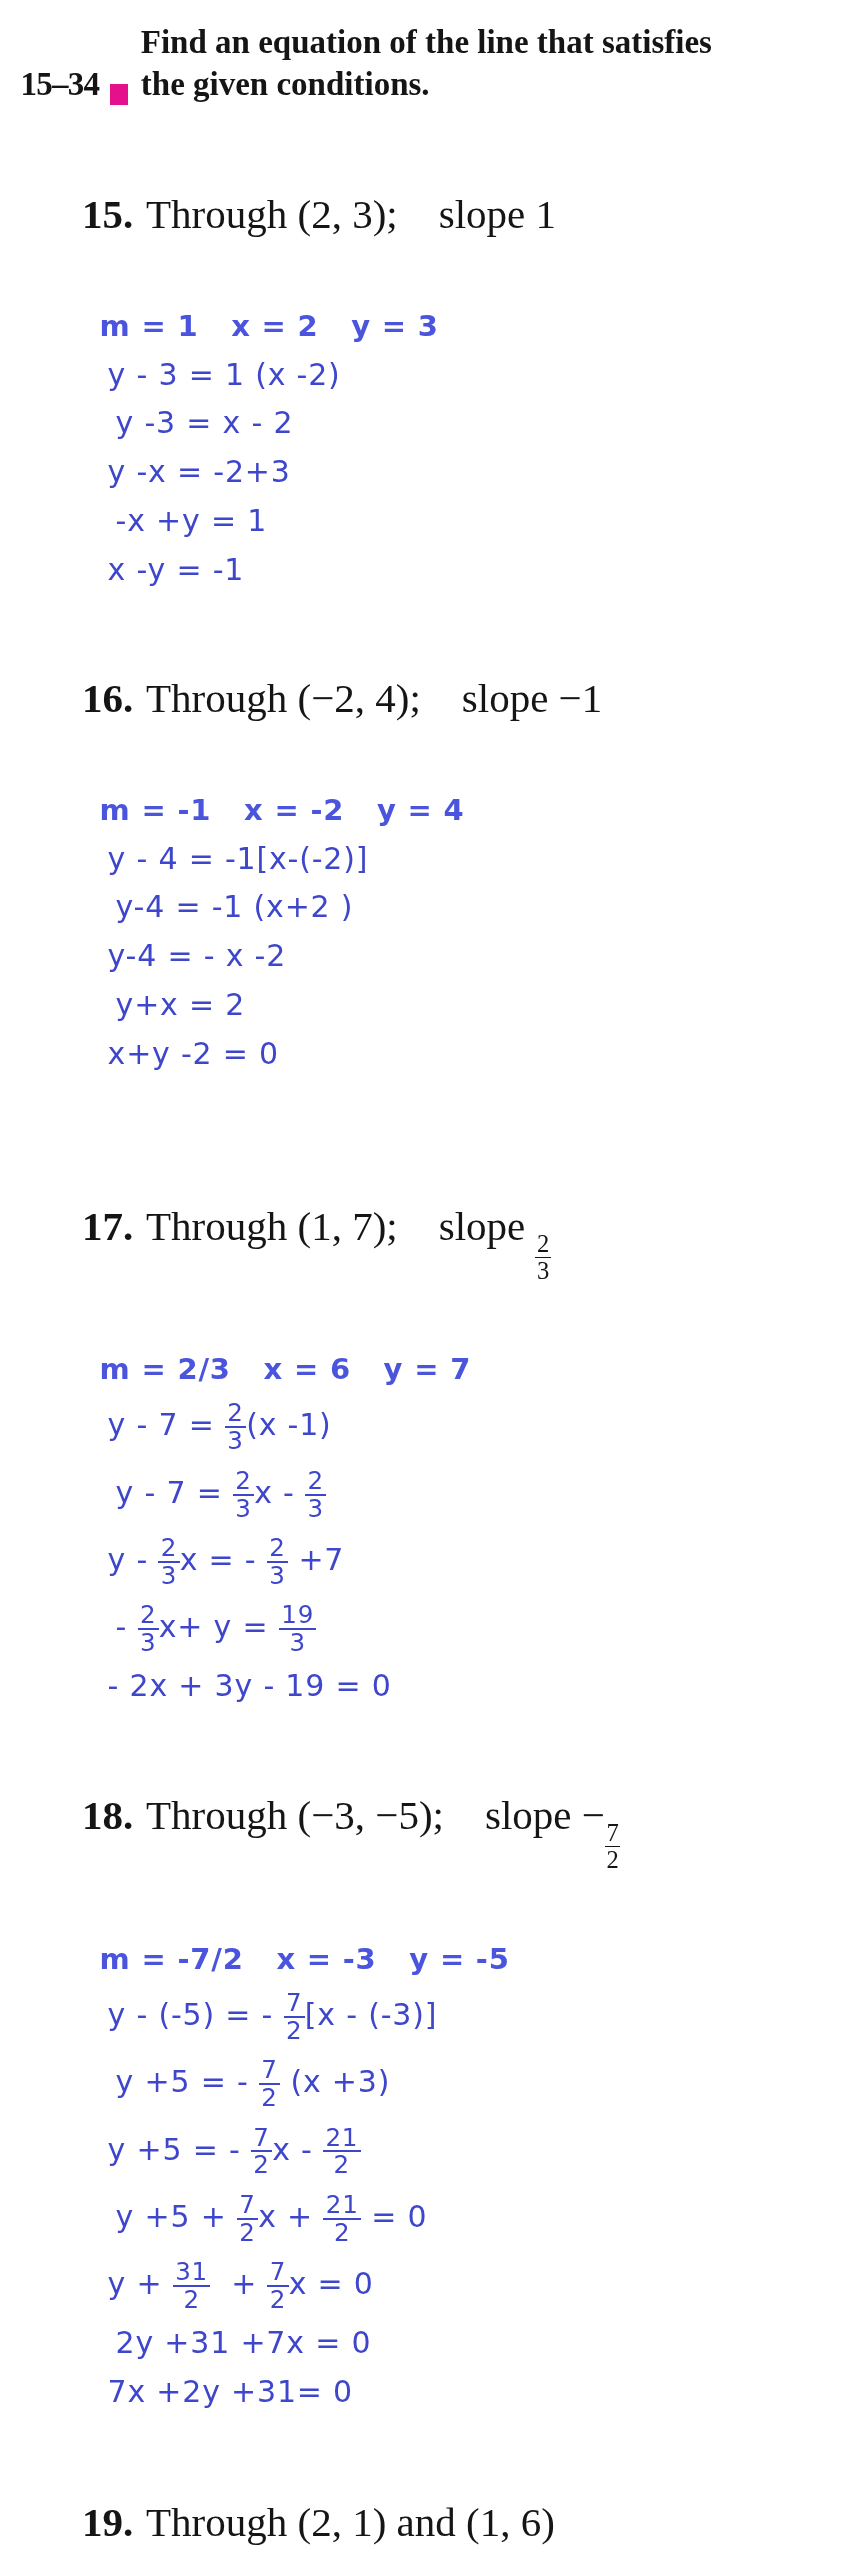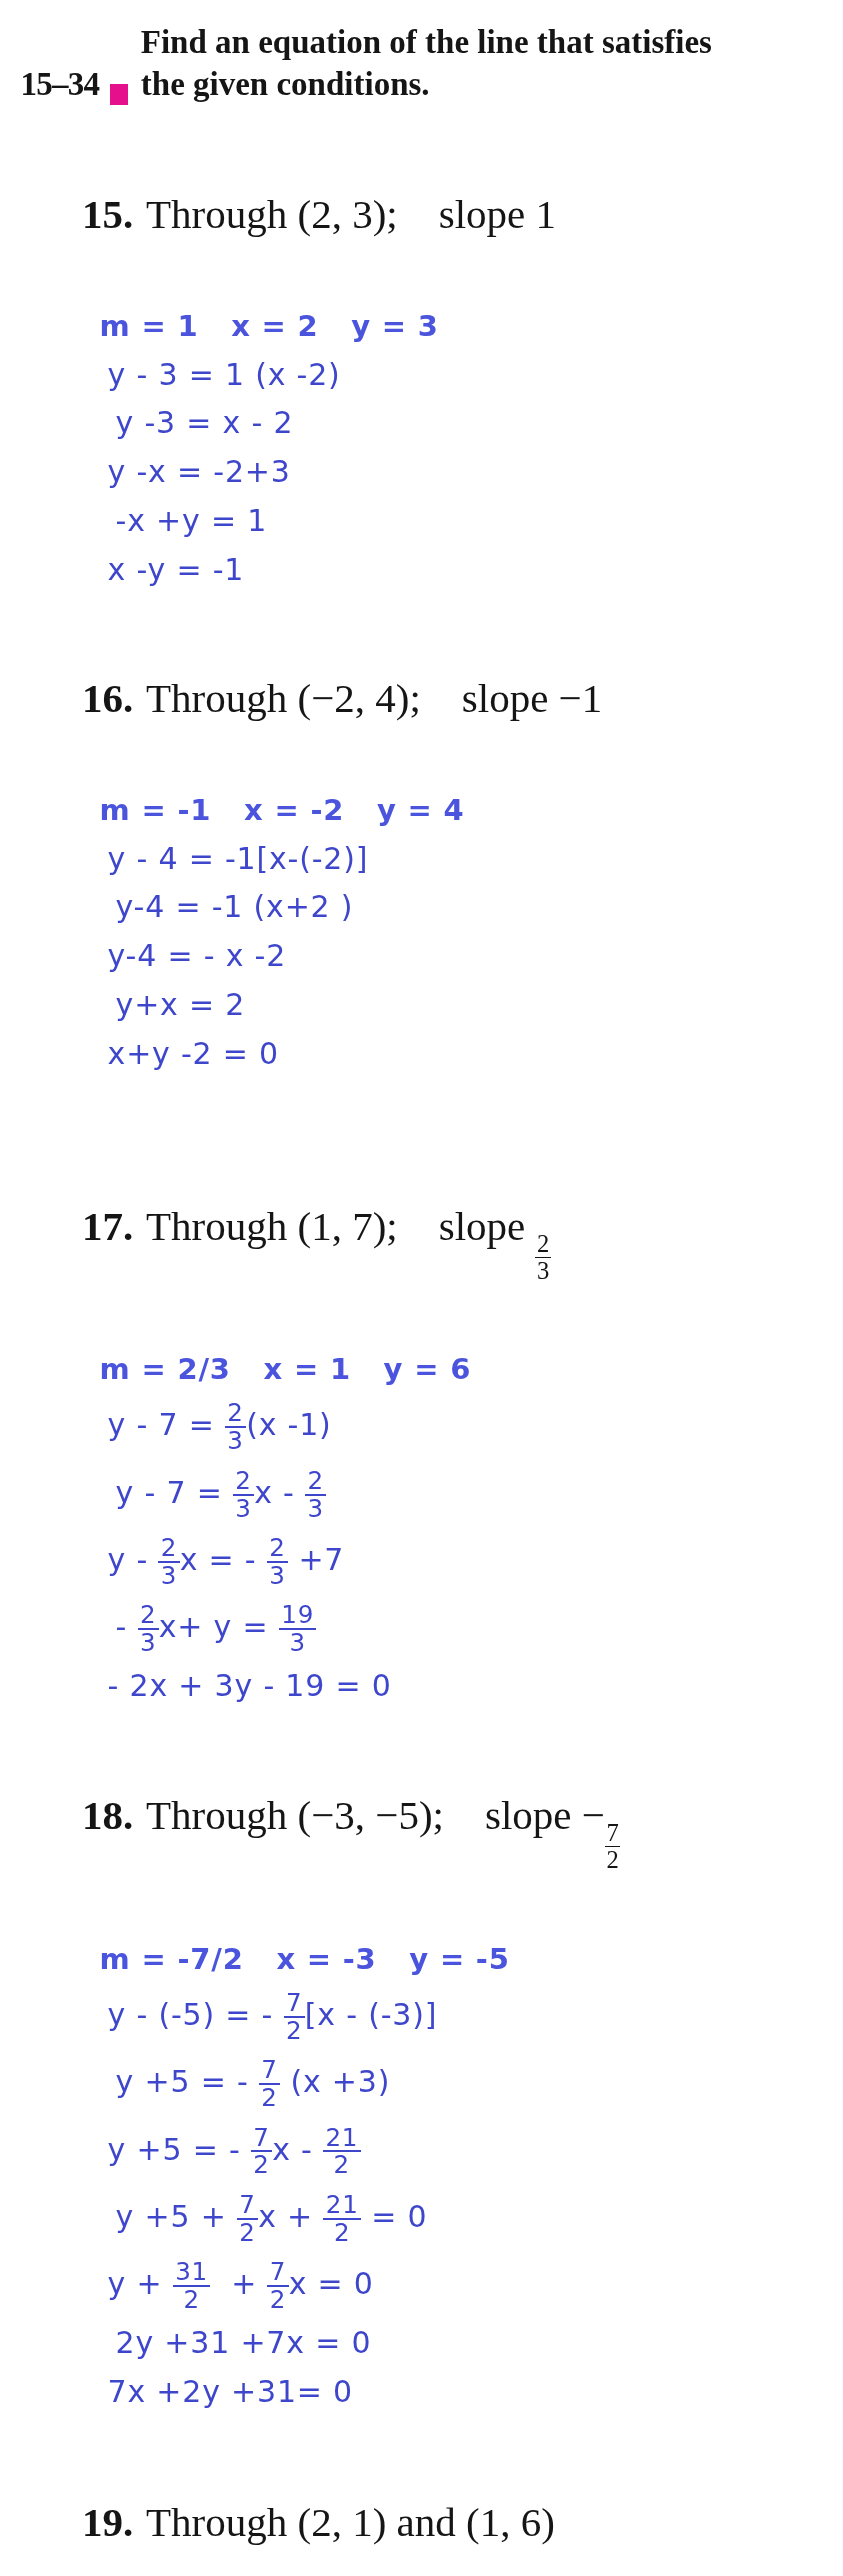--- a/index.html
+++ b/index.html
@@ -154,21 +154,21 @@
         </div>
 
   </section>
 
   <section class="problem">
     <div class="statement">
       <span class="pnum">17.</span><span class="ptext">Through (1, 7);    slope <span class="frac"><span class="num">2</span><span class="den">3</span></span></span>
     </div>
     <div class="given-row">
 
-      <span class="given">m = 2/3   x = 1   y = 6</span>
+      <span class="given">m = 2/3   x = 6   y = 7</span>
     </div>
     <div class="work">
           <div class="work-line">y - 7 = <span class="frac"><span class="num">2</span><span class="den">3</span></span>(x -1)</div>
           <div class="work-line">y - 7 = <span class="frac"><span class="num">2</span><span class="den">3</span></span>x - <span class="frac"><span class="num">2</span><span class="den">3</span></span></div>
           <div class="work-line">y - <span class="frac"><span class="num">2</span><span class="den">3</span></span>x = - <span class="frac"><span class="num">2</span><span class="den">3</span></span> +7</div>
           <div class="work-line">- <span class="frac"><span class="num">2</span><span class="den">3</span></span>x+ y = <span class="frac"><span class="num">19</span><span class="den">3</span></span></div>
           <div class="work-line">- 2x + 3y - 19 = 0</div>
         </div>
 
   </section>

